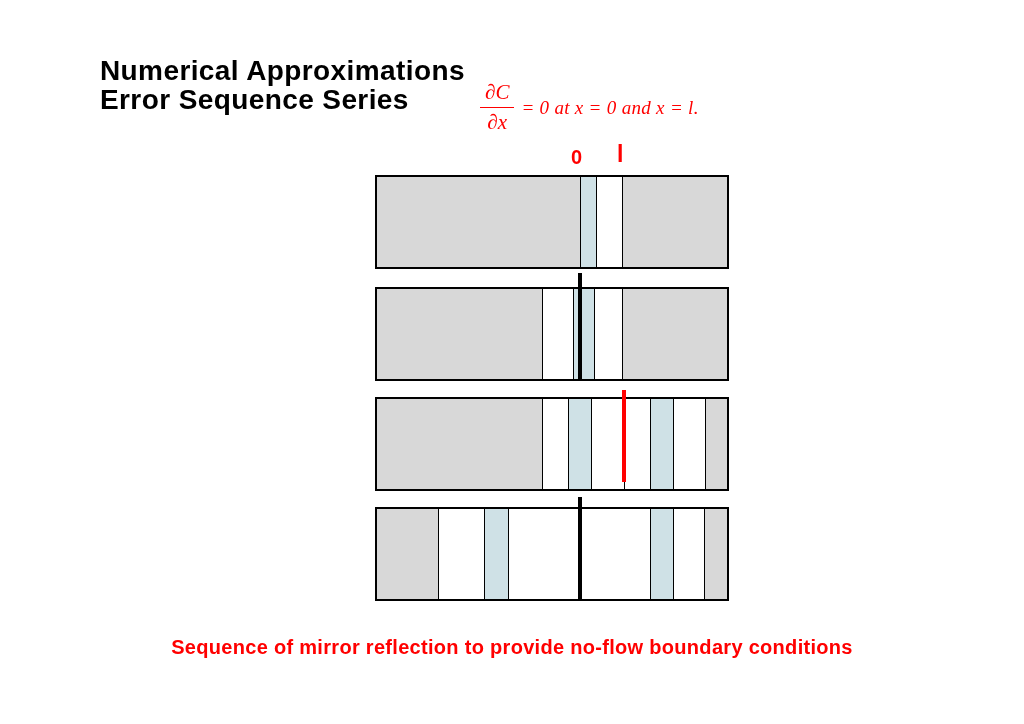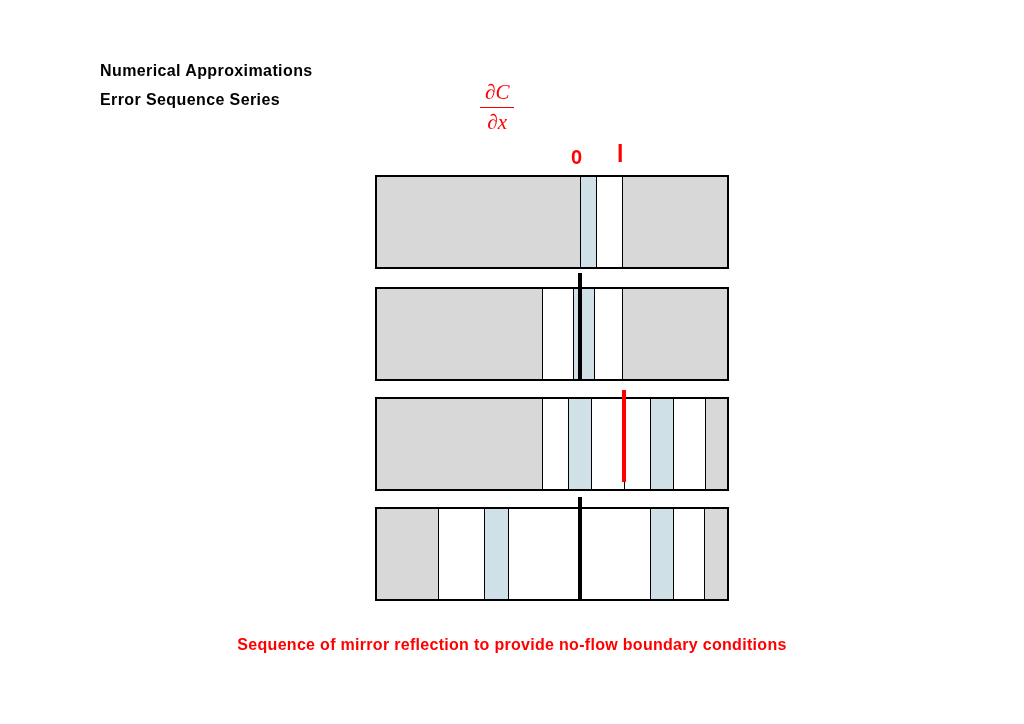--- a/index.html
+++ b/index.html
@@ -9,21 +9,21 @@
     font-family: "Liberation Sans", sans-serif;
     position: relative;
     overflow: hidden;
   }
   .slide { position: absolute; inset: 0; }
 
   .title {
     position: absolute;
     left: 100px;
     top: 56px;
-    font-size: 16px;
+    font-size: 28px;
     font-weight: bold;
     color: #000000;
     line-height: 29px;
     letter-spacing: 0.4px;
   }
 
   .formula {
     position: absolute;
     left: 480px;
     top: 80px;
@@ -66,40 +66,41 @@
   .seg { position: absolute; top: 0; height: 100%; }
   .marker { position: absolute; width: 4px; z-index: 3; }
 
   .caption {
     position: absolute;
     left: 0;
     right: 0;
     top: 636px;
     text-align: center;
     color: #ff0000;
-    font-size: 16px;
+    font-size: 20px;
     font-weight: bold;
     letter-spacing: 0.3px;
   }
 </style>
 </head>
 <body>
 
 <div class="slide">
 
   <div class="title">
     <div>Numerical Approximations</div>
     <div>Error Sequence Series</div>
   </div>
 
   <div class="formula">
     <span class="frac">
       <span class="num">∂C</span>
       <span class="den">∂x</span>
     </span>
+    <span class="rhs">= 0  at  x = 0  and  x = l.</span>
   </div>
 
   <div class="axis-label axis-zero">0</div>
   <div class="axis-label axis-ell">l</div>
 
   <div id="diagram">
       <div class="bar" style="left: 375px; top: 175px; width: 350px; height: 90px;">
         <div class="seg" style="left: 0px; width: 203px; background: rgb(216, 216, 216);"></div>
         <div class="seg" style="left: 203px; width: 16px; background: rgb(207, 225, 230); border-left: 1px solid rgb(0, 0, 0);"></div>
         <div class="seg" style="left: 219px; width: 26px; background: rgb(255, 255, 255); border-left: 1px solid rgb(0, 0, 0);"></div>

